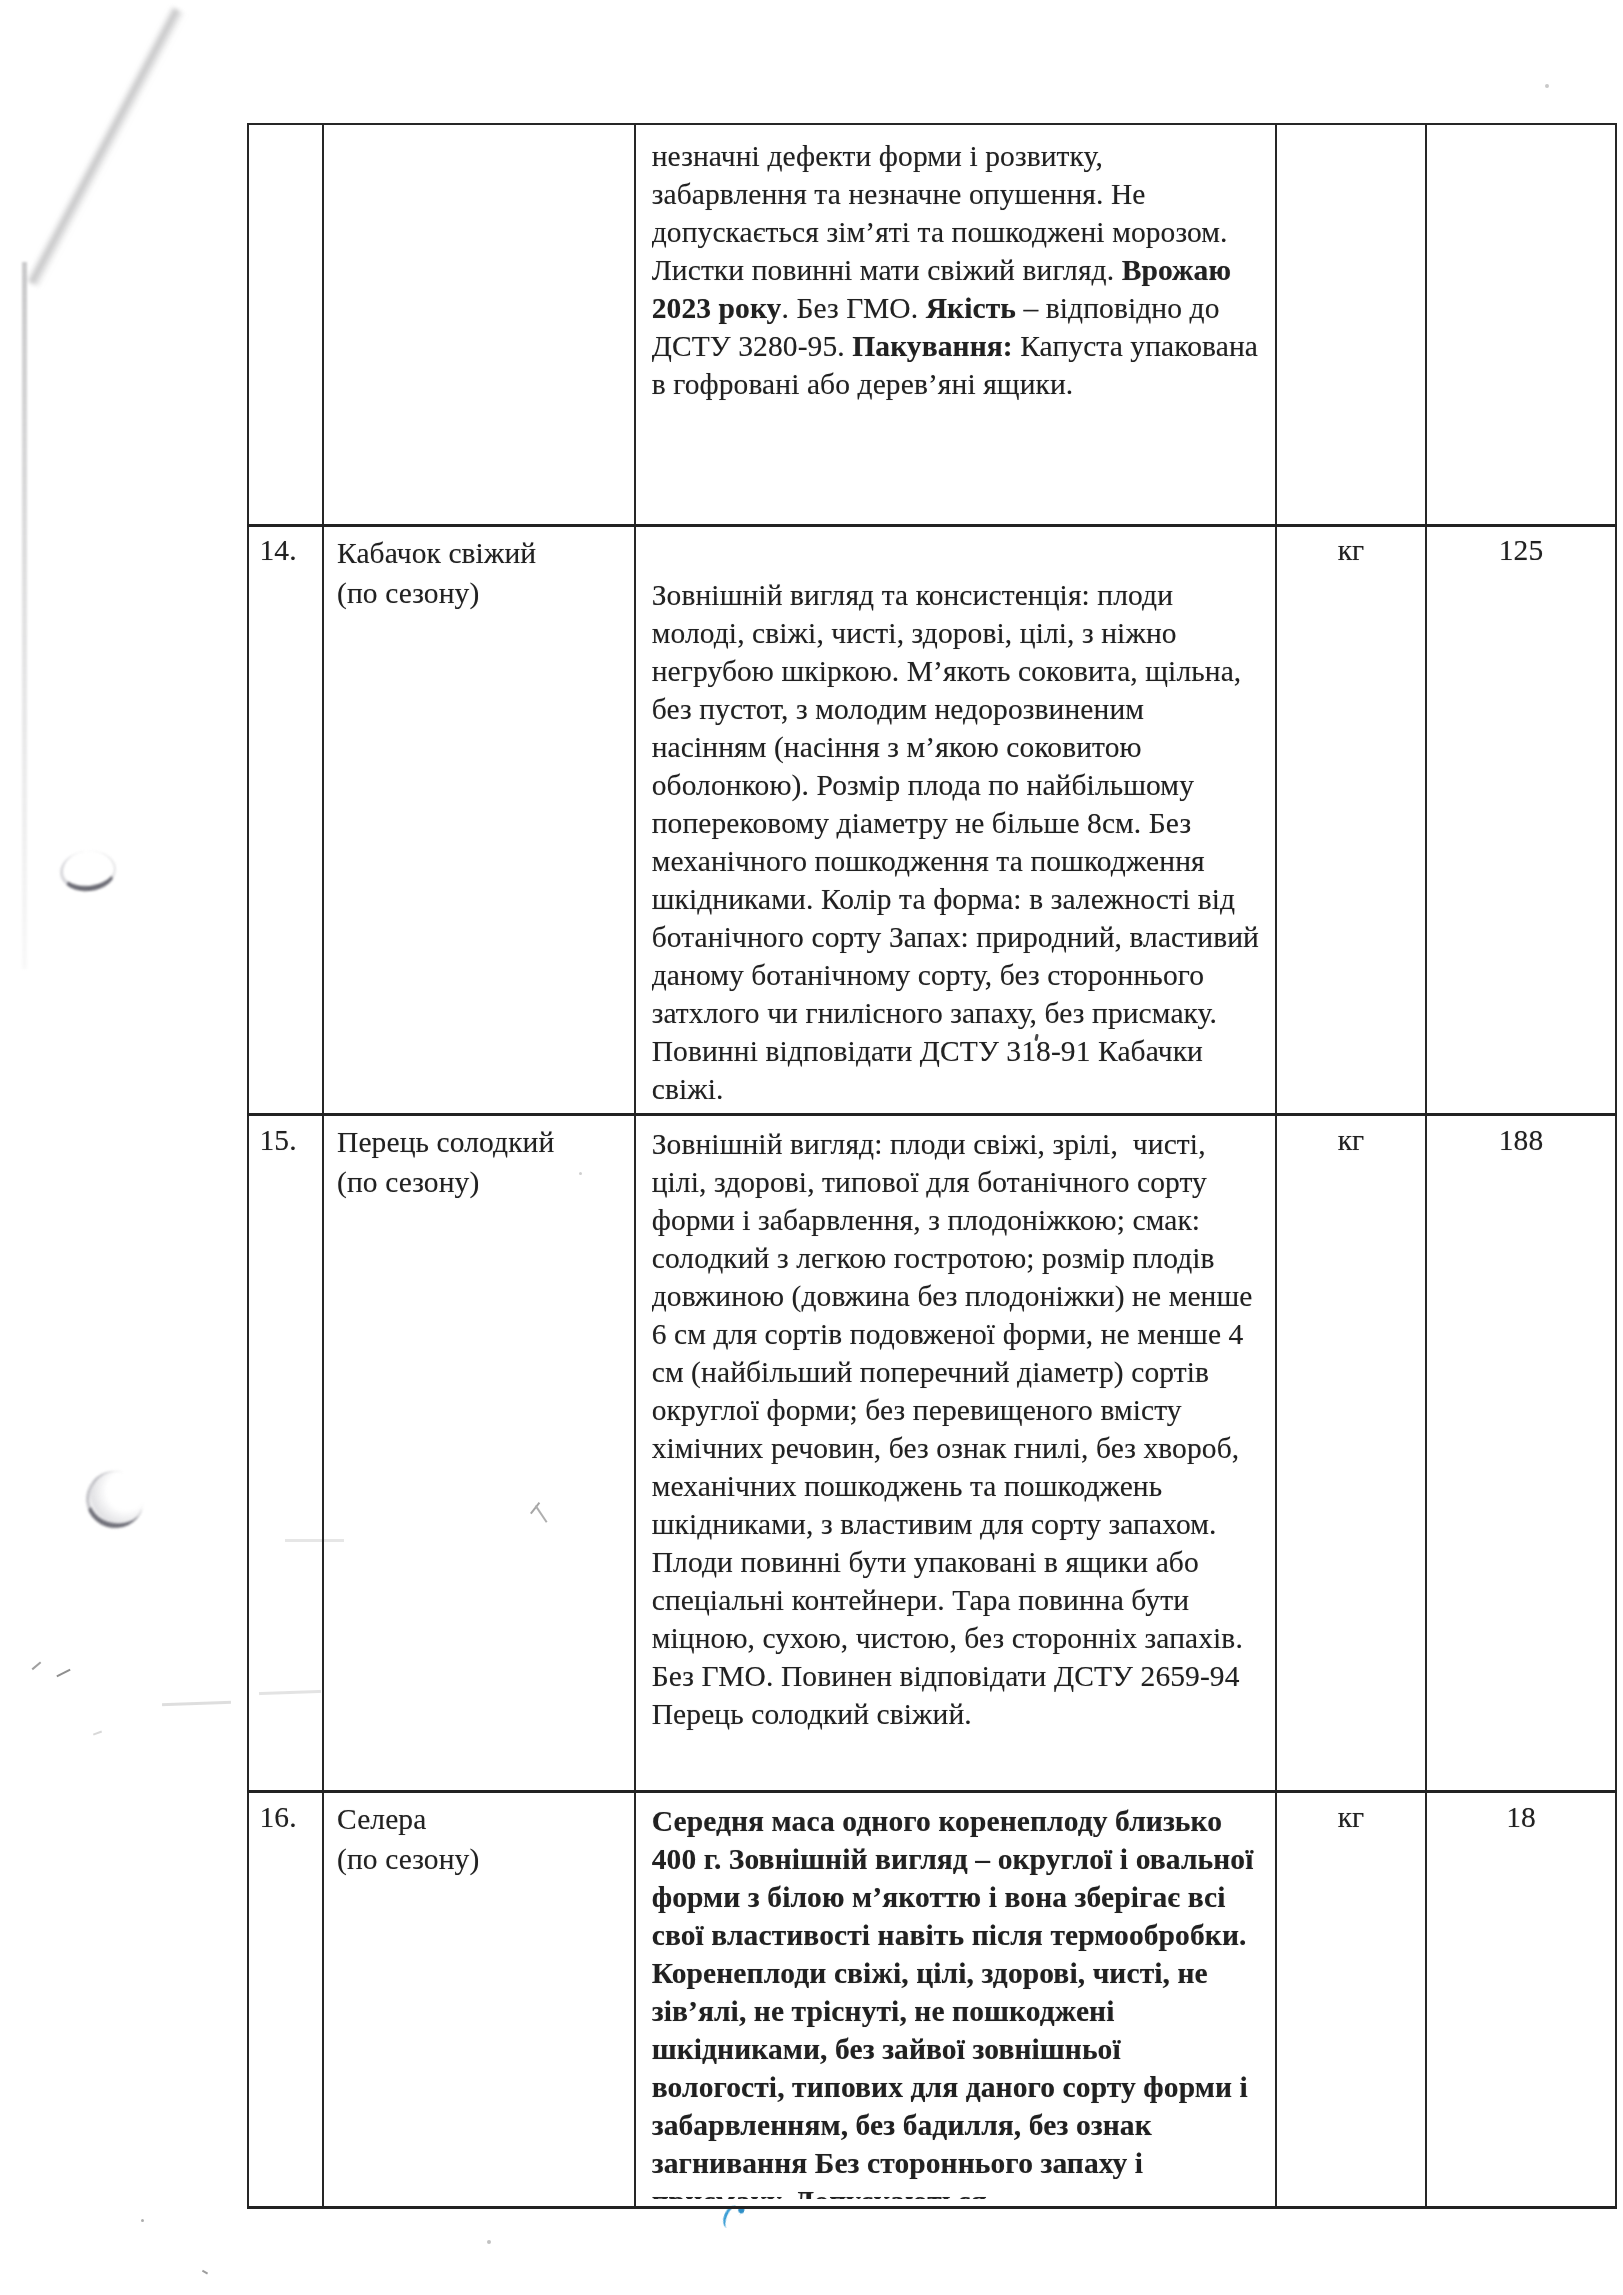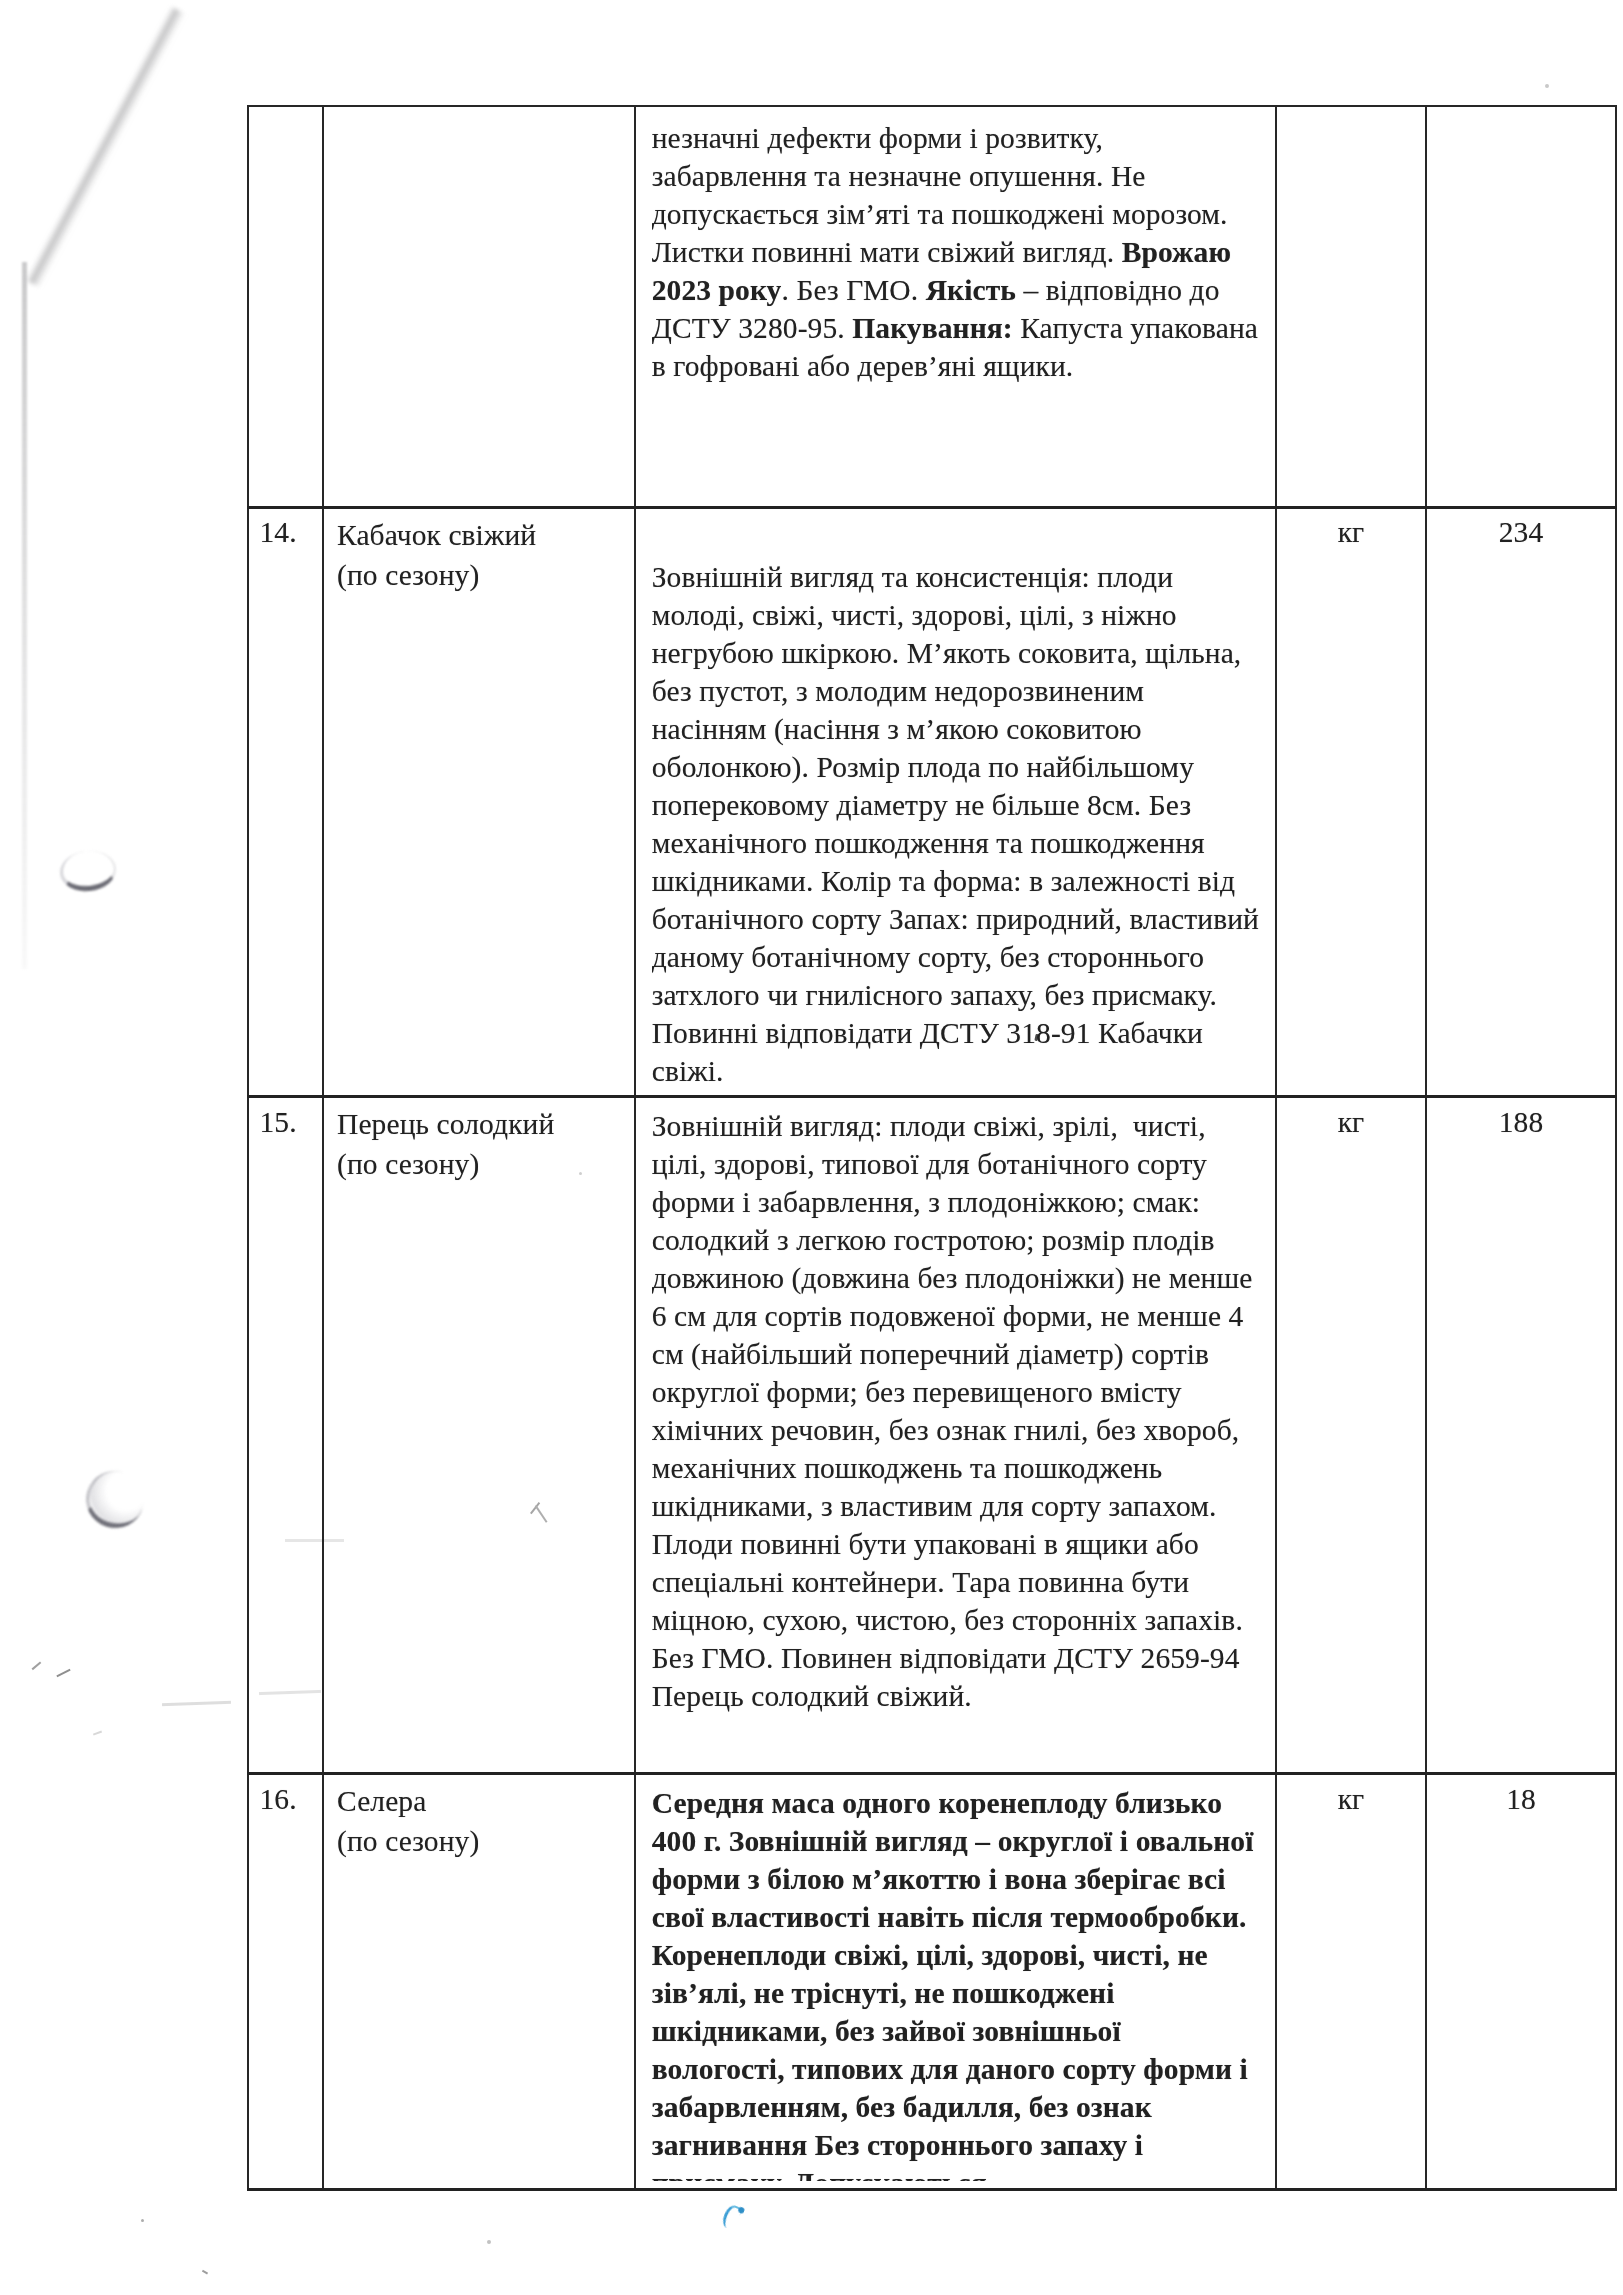--- a/index.html
+++ b/index.html
@@ -8,21 +8,21 @@
     background: #ffffff;
     font-family: "Liberation Serif", "DejaVu Serif", serif;
     color: #212121;
     position: relative;
     overflow: hidden;
   }
   .page { position: absolute; inset: 0; background: #ffffff; overflow: hidden; }
 
   
   table.doc-table {
-    position: absolute; left: 247px; top: 105px;
+    position: absolute; left: 247px; top: 123px;
     width: 1367px; table-layout: fixed;
     border-collapse: collapse;
     border: 2.6px solid #262626;
   }
   .doc-table td {
     border: 2px solid #262626;
     vertical-align: top;
     padding: 0;
   }
   .doc-table tr + tr td { border-top: 3.3px solid #222222; }
@@ -161,21 +161,21 @@
           <div class="nm-line">Кабачок свіжий</div>
           <div class="nm-line">(по сезону)</div>
         </td>
         <td class="c-desc">
           <div class="desc-text clip-14">Зовнішній вигляд та консистенція: плоди молоді, свіжі, чисті, здорові, цілі, з ніжно негрубою шкіркою. М’якоть соковита, щільна, без пустот, з молодим недорозвиненим насінням (насіння з м’якою соковитою оболонкою). Розмір плода по найбільшому поперековому діаметру не більше 8см. Без механічного пошкодження та пошкодження шкідниками. Колір та форма: в залежності від ботанічного сорту Запах: природний, властивий даному ботанічному сорту, без стороннього затхлого чи гнилісного запаху, без присмаку. Повинні відповідати ДСТУ 318-91 Кабачки свіжі.</div>
         </td>
         <td class="c-unit">
           <div>кг</div>
         </td>
         <td class="c-qty">
-          <div>234</div>
+          <div>125</div>
         </td>
       </tr>
 
       <tr class="r-15">
         <td class="c-num">
           <div>15.</div>
         </td>
         <td class="c-name">
           <div class="nm-line">Перець солодкий</div>
           <div class="nm-line">(по сезону)</div>

